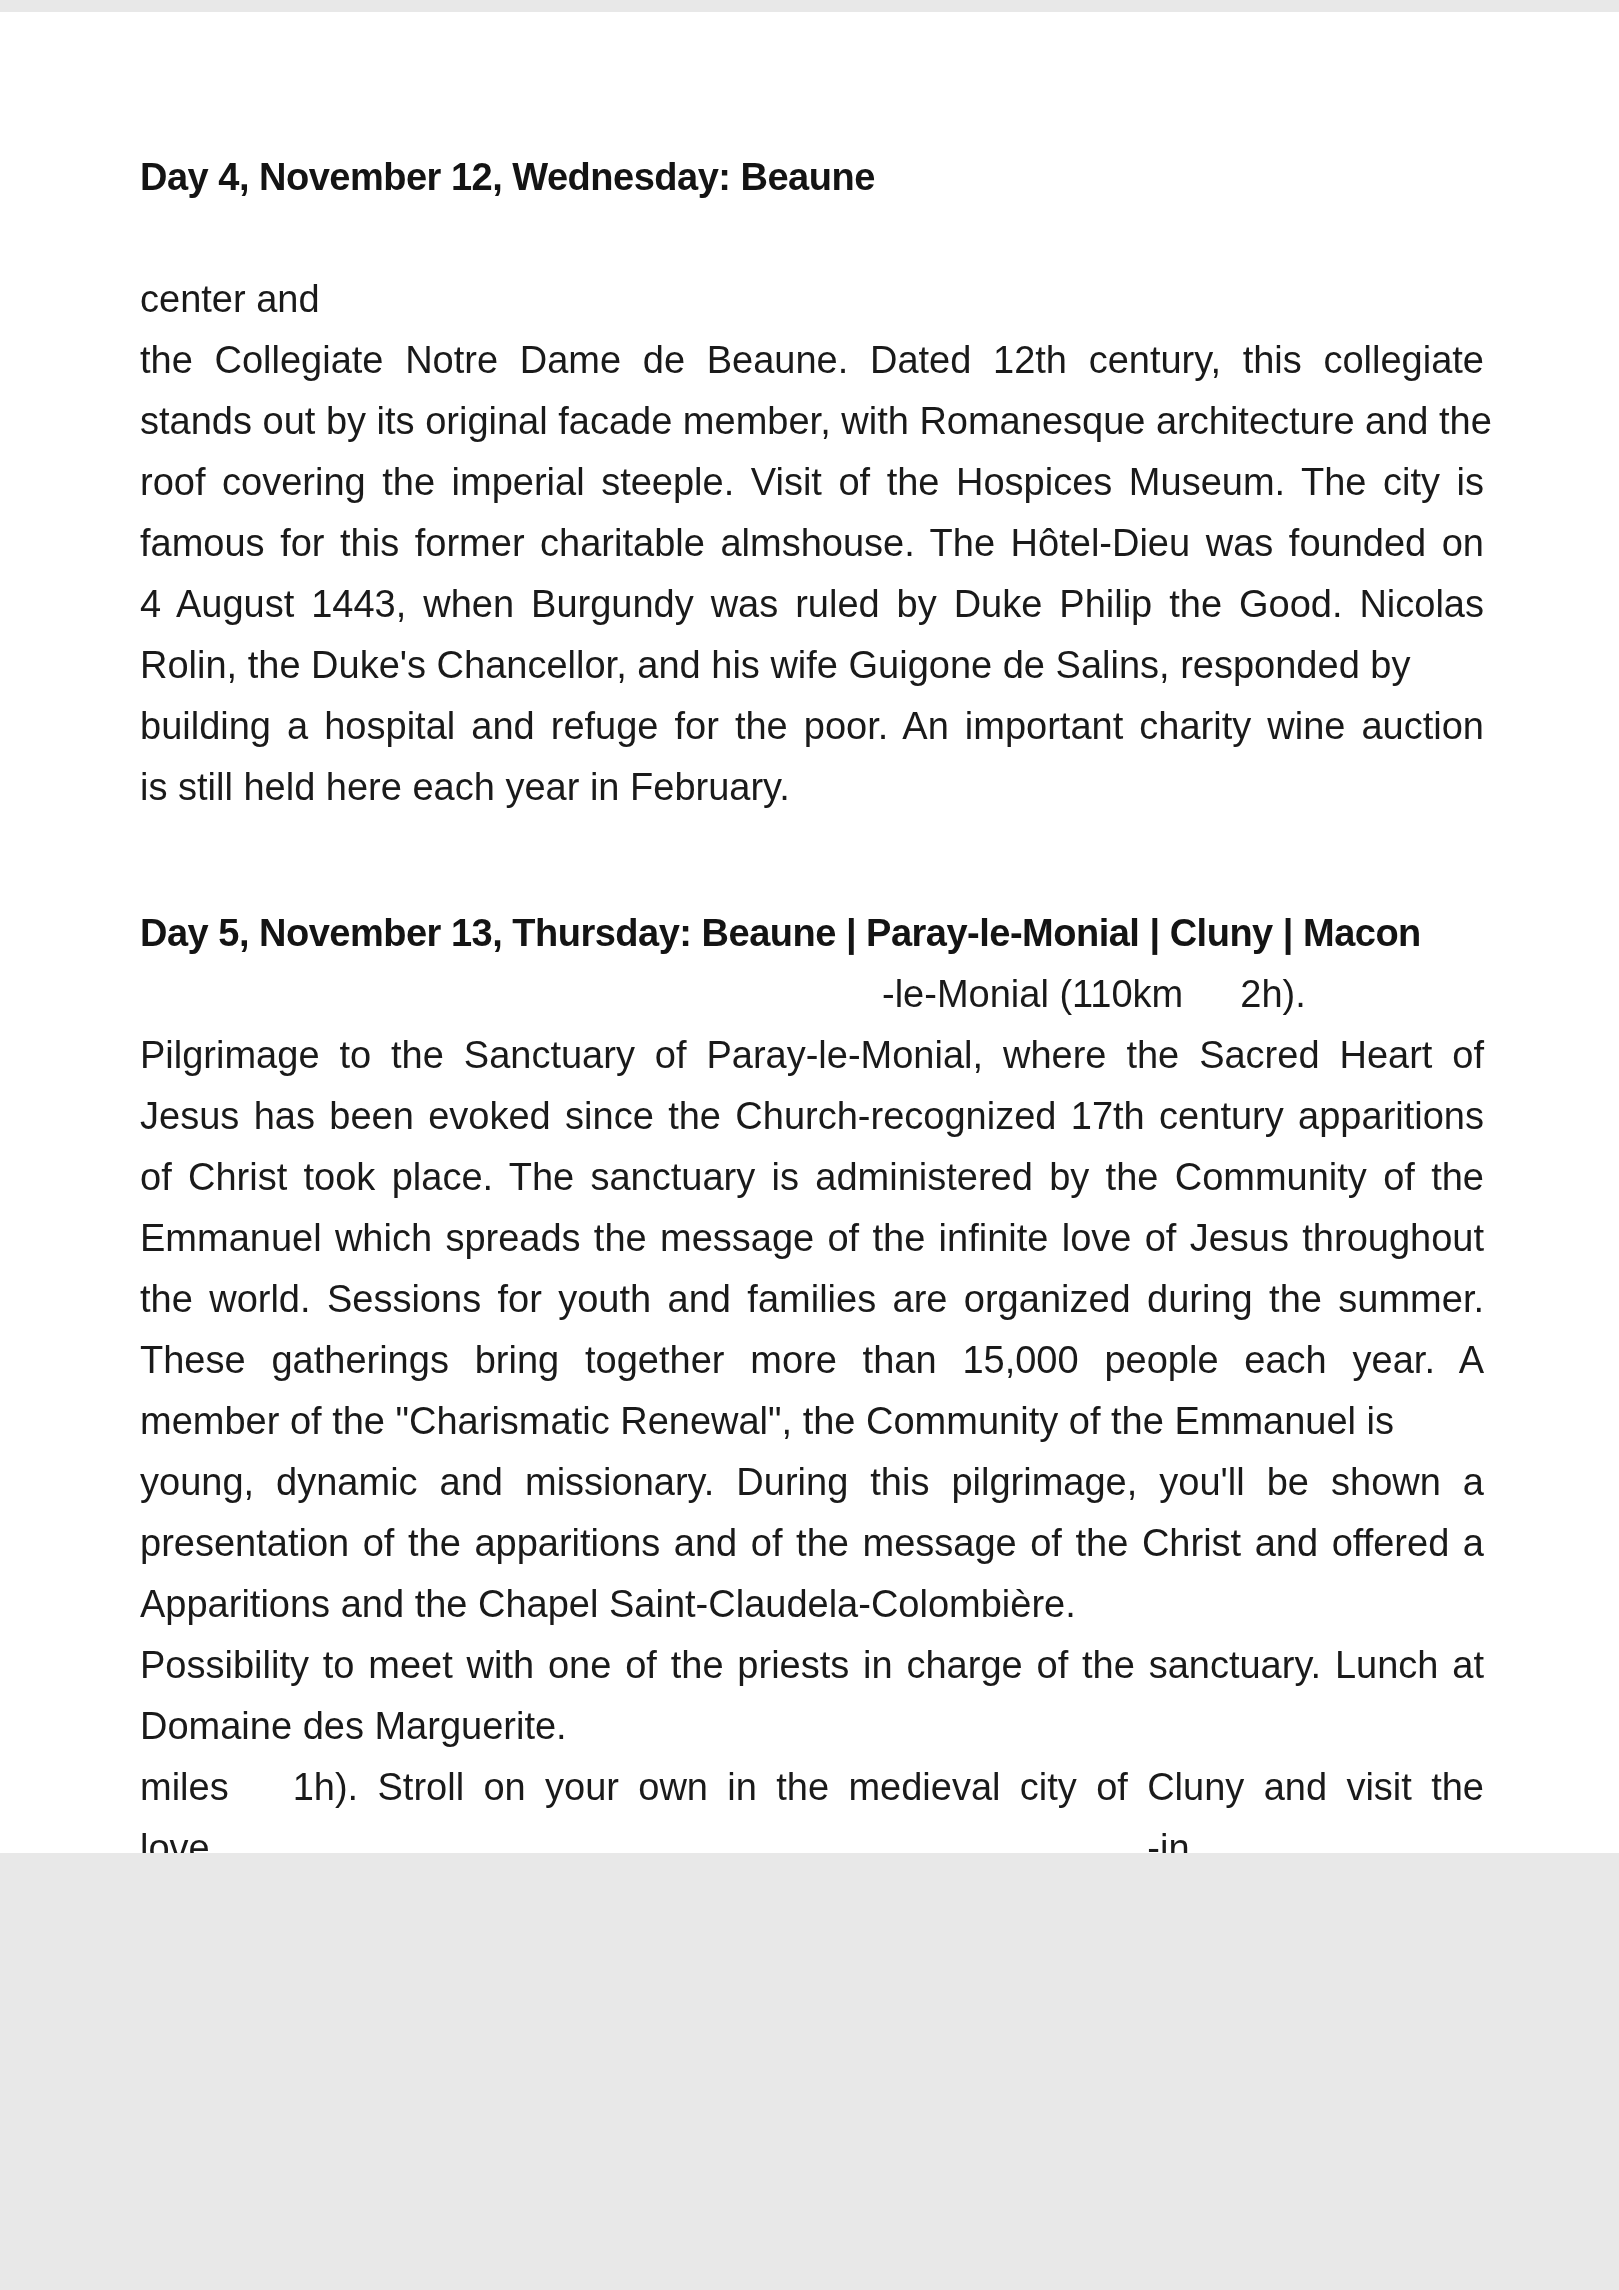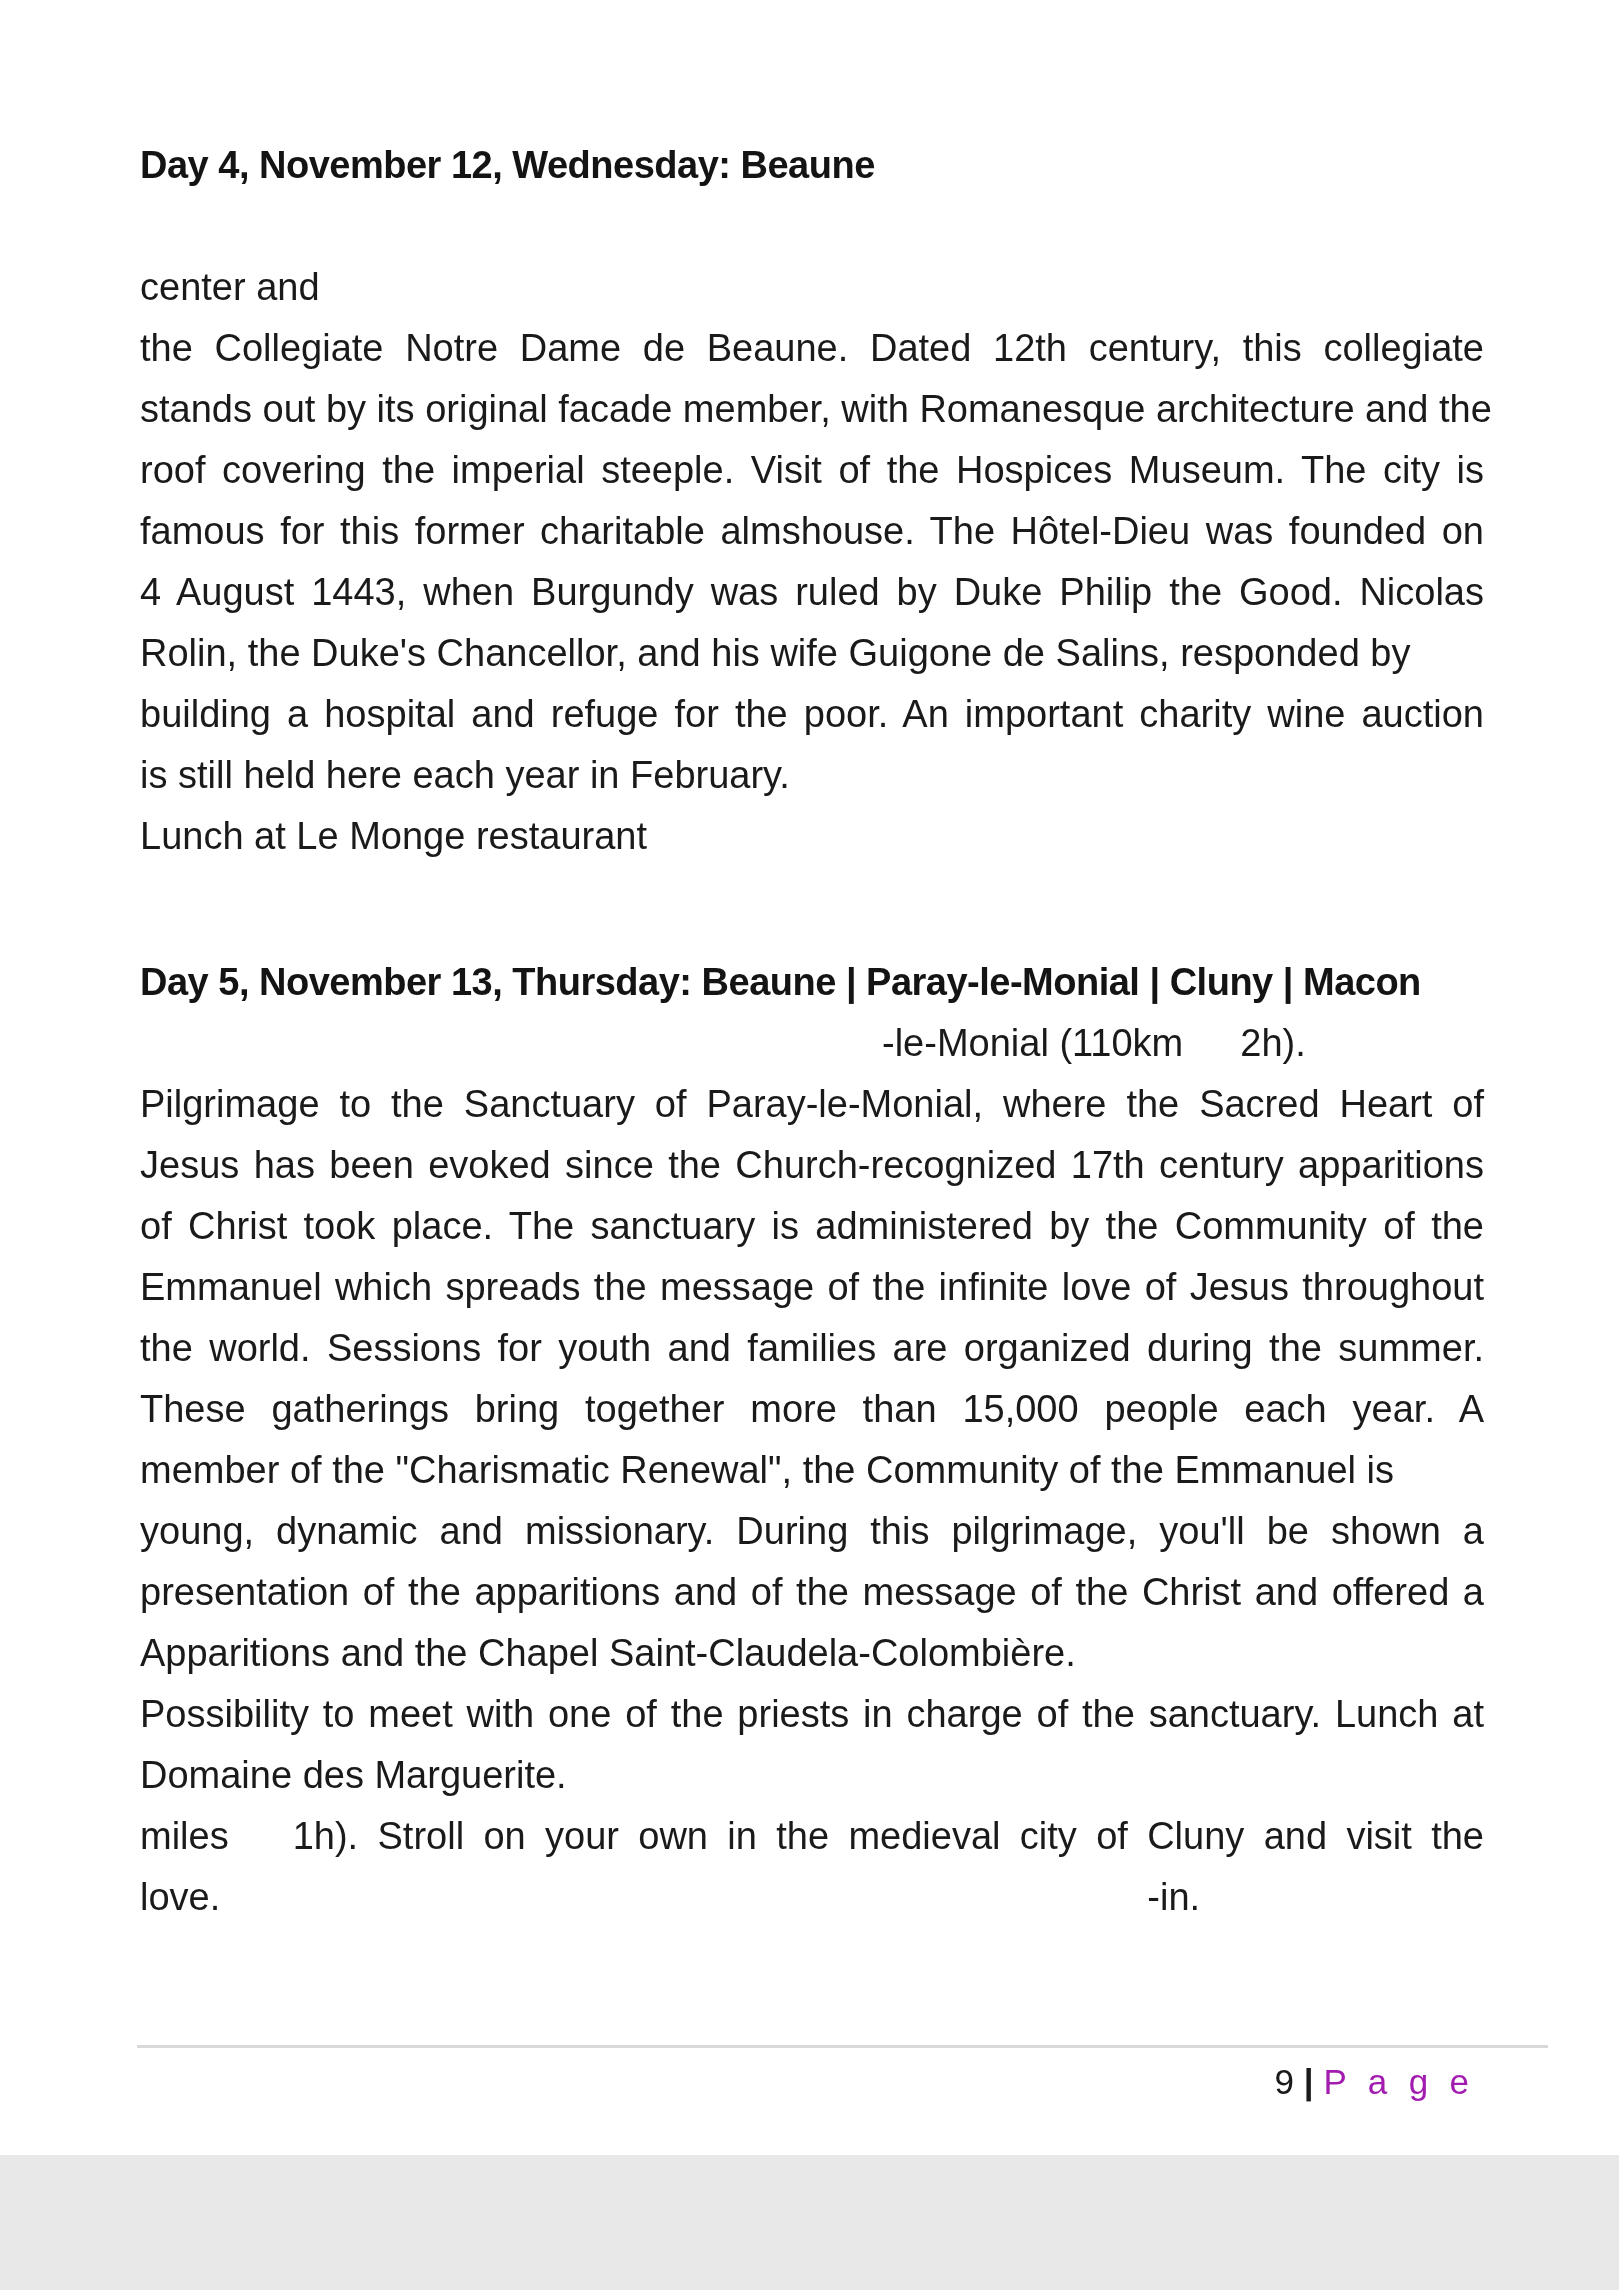--- a/index.html
+++ b/index.html
@@ -3,26 +3,26 @@
 <meta charset="utf-8">
 <style>
   html, body {
     margin: 0;
     padding: 0;
     background: #e8e8e8;
   }
   .page {
     position: relative;
     width: 1619px;
-    height: 2155px;
+    height: 1841px;
     background: #ffffff;
     font-family: "Liberation Sans", sans-serif;
     color: #1a1a1a;
     overflow: hidden;
-    margin: 0 auto;
+    margin: 12px auto;
   }
   .content {
     position: absolute;
     left: 140px;
     top: 135px;
     width: 1344px;
   }
   .line {
     font-size: 38px;
     line-height: 61px;
@@ -86,21 +86,20 @@
       <div class="blank-line"></div>
       <div class="line">center and</div>
       <div class="line justify">the Collegiate Notre Dame de Beaune. Dated 12th century, this collegiate</div>
       <div class="line justify">stands out by its original facade member, with Romanesque architecture and the</div>
       <div class="line justify">roof covering the imperial steeple. Visit of the Hospices Museum. The city is</div>
       <div class="line justify">famous for this former charitable almshouse. The Hôtel-Dieu was founded on</div>
       <div class="line justify">4 August 1443, when Burgundy was ruled by Duke Philip the Good. Nicolas</div>
       <div class="line">Rolin, the Duke's Chancellor, and his wife Guigone de Salins, responded by</div>
       <div class="line justify">building a hospital and refuge for the poor. An important charity wine auction</div>
       <div class="line">is still held here each year in February.</div>
-      <div class="line">Lunch at Le Monge restaurant</div>
       <div class="spacer" style="height: 85px;"></div>
       <div class="line heading">Day 5, November 13, Thursday: Beaune | Paray-le-Monial | Cluny | Macon</div>
       <div class="line"><span class="gap-span" style="width: 742px;"></span><span>-le-Monial (110km</span><span class="gap-span" style="width: 57px;"></span><span>2h).</span></div>
       <div class="line justify">Pilgrimage to the Sanctuary of Paray-le-Monial, where the Sacred Heart of</div>
       <div class="line justify">Jesus has been evoked since the Church-recognized 17th century apparitions</div>
       <div class="line justify">of Christ took place. The sanctuary is administered by the Community of the</div>
       <div class="line justify">Emmanuel which spreads the message of the infinite love of Jesus throughout</div>
       <div class="line justify">the world. Sessions for youth and families are organized during the summer.</div>
       <div class="line justify">These gatherings bring together more than 15,000 people each year. A</div>
       <div class="line">member of the "Charismatic Renewal", the Community of the Emmanuel is</div>

